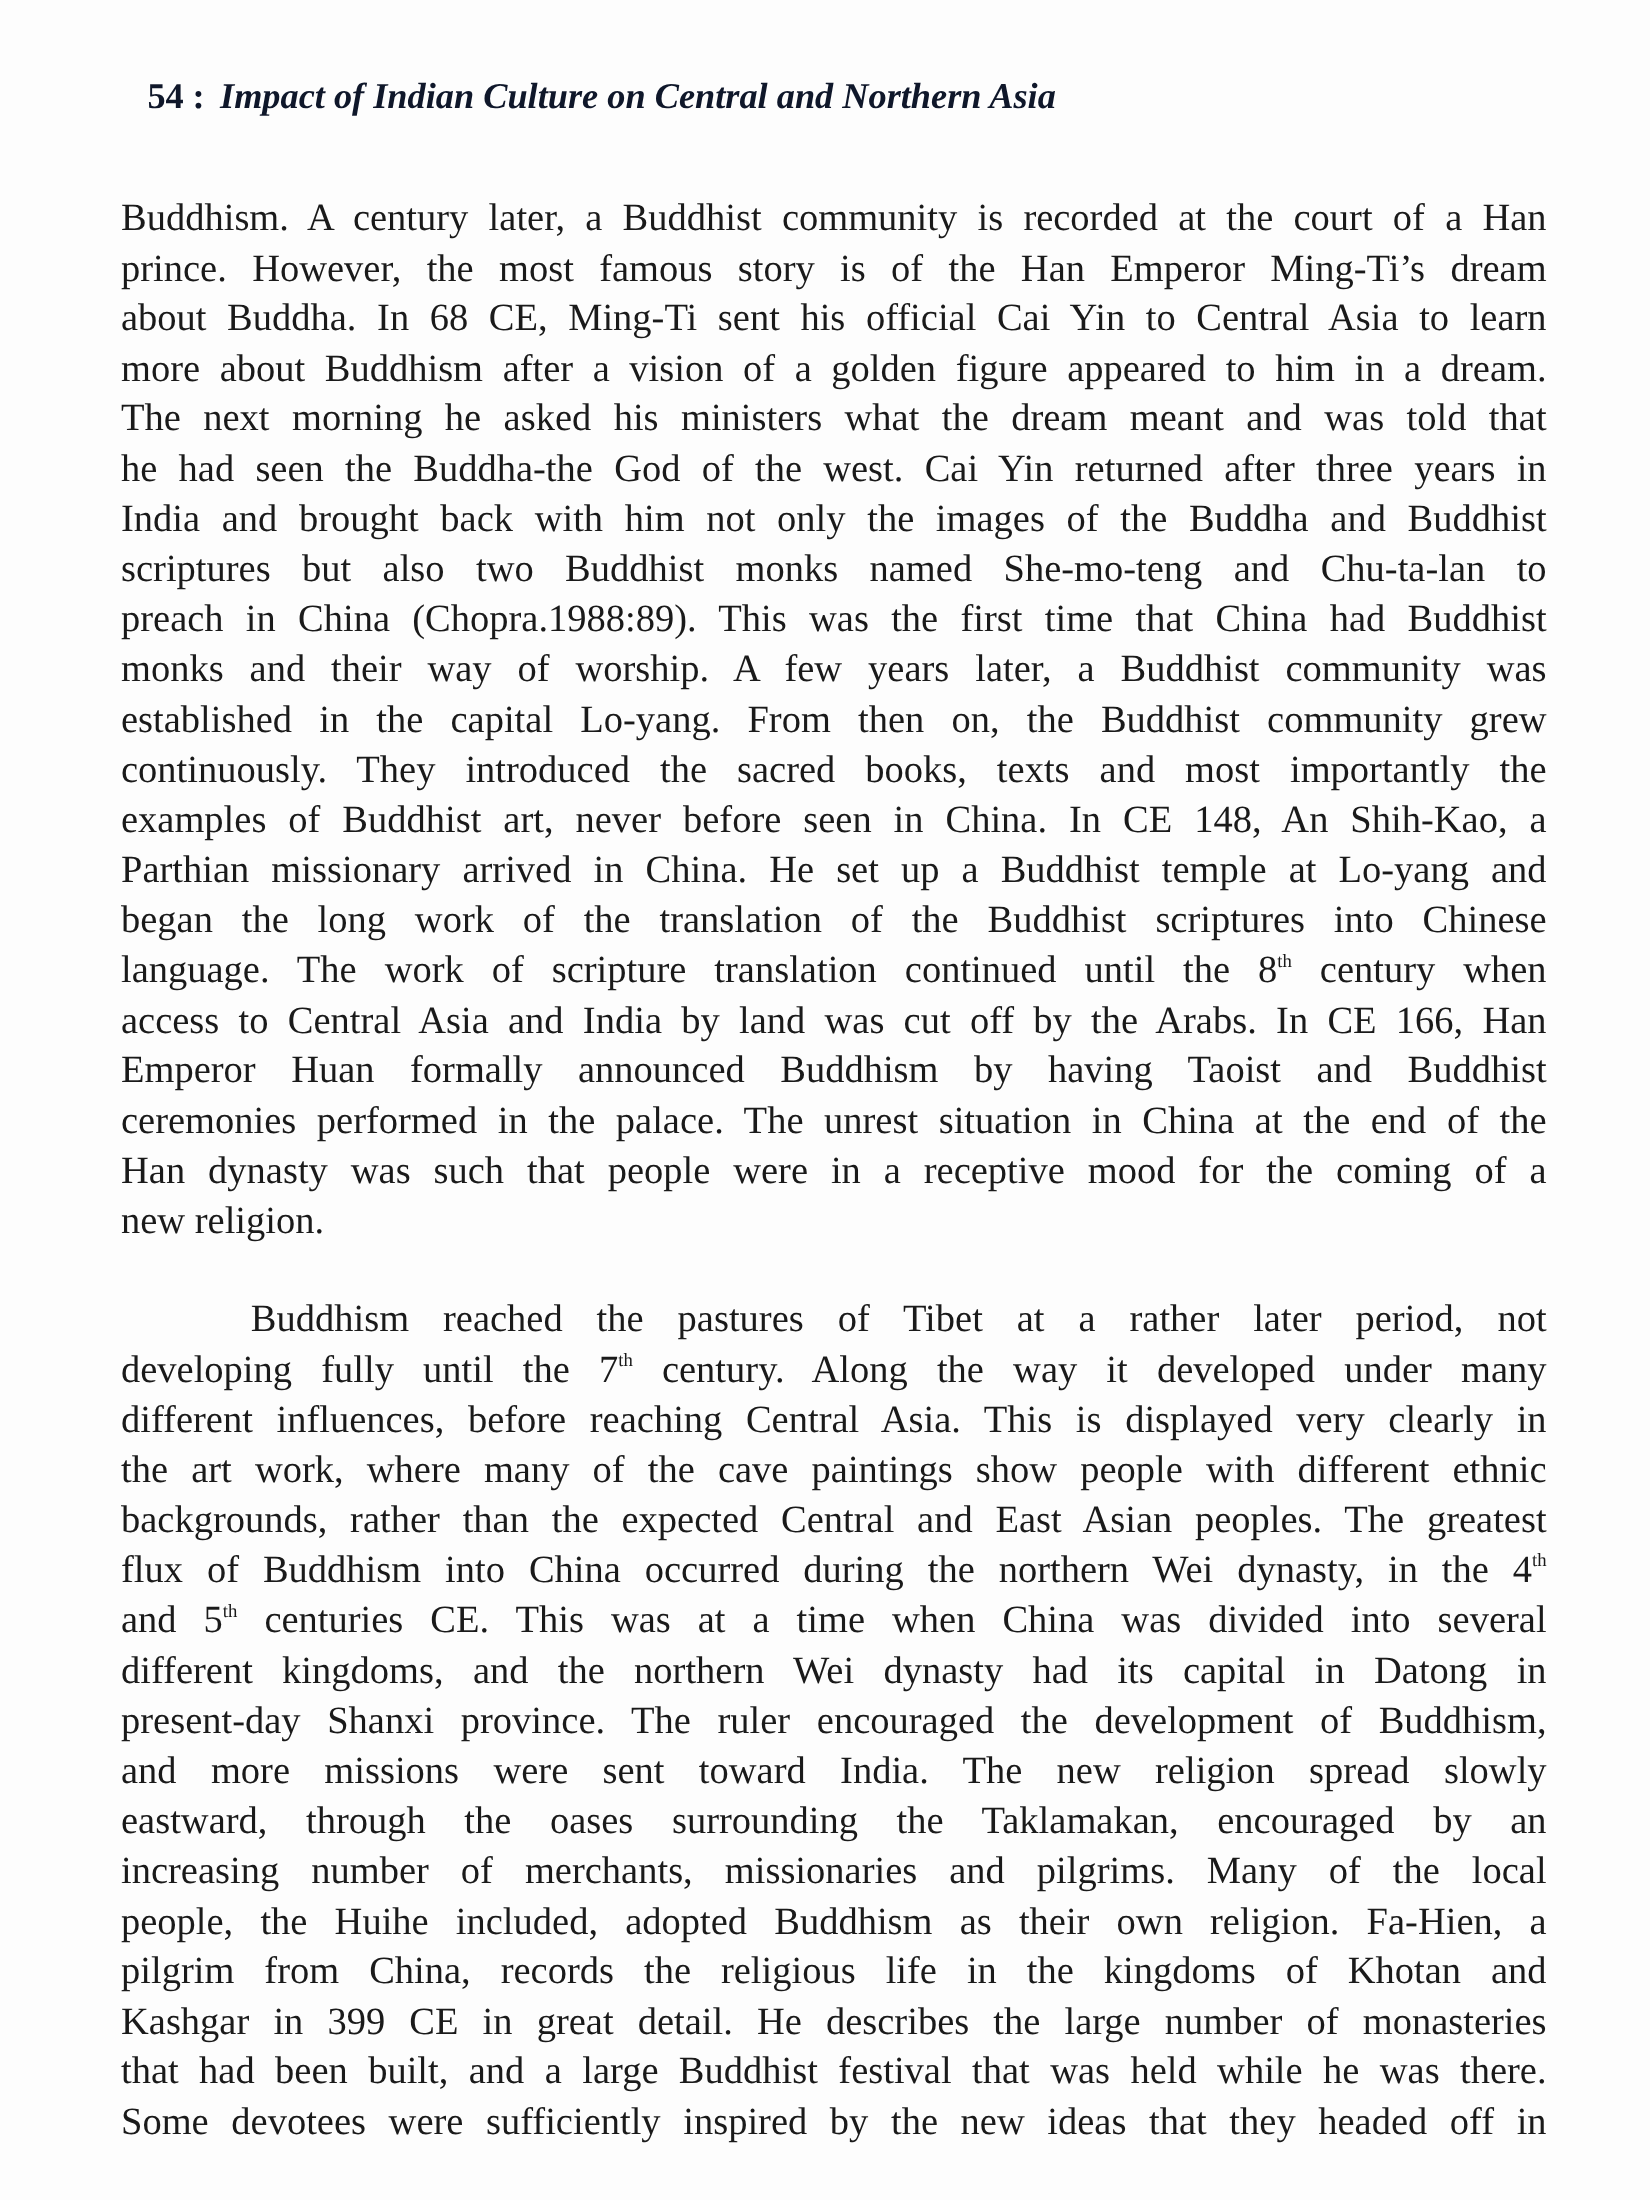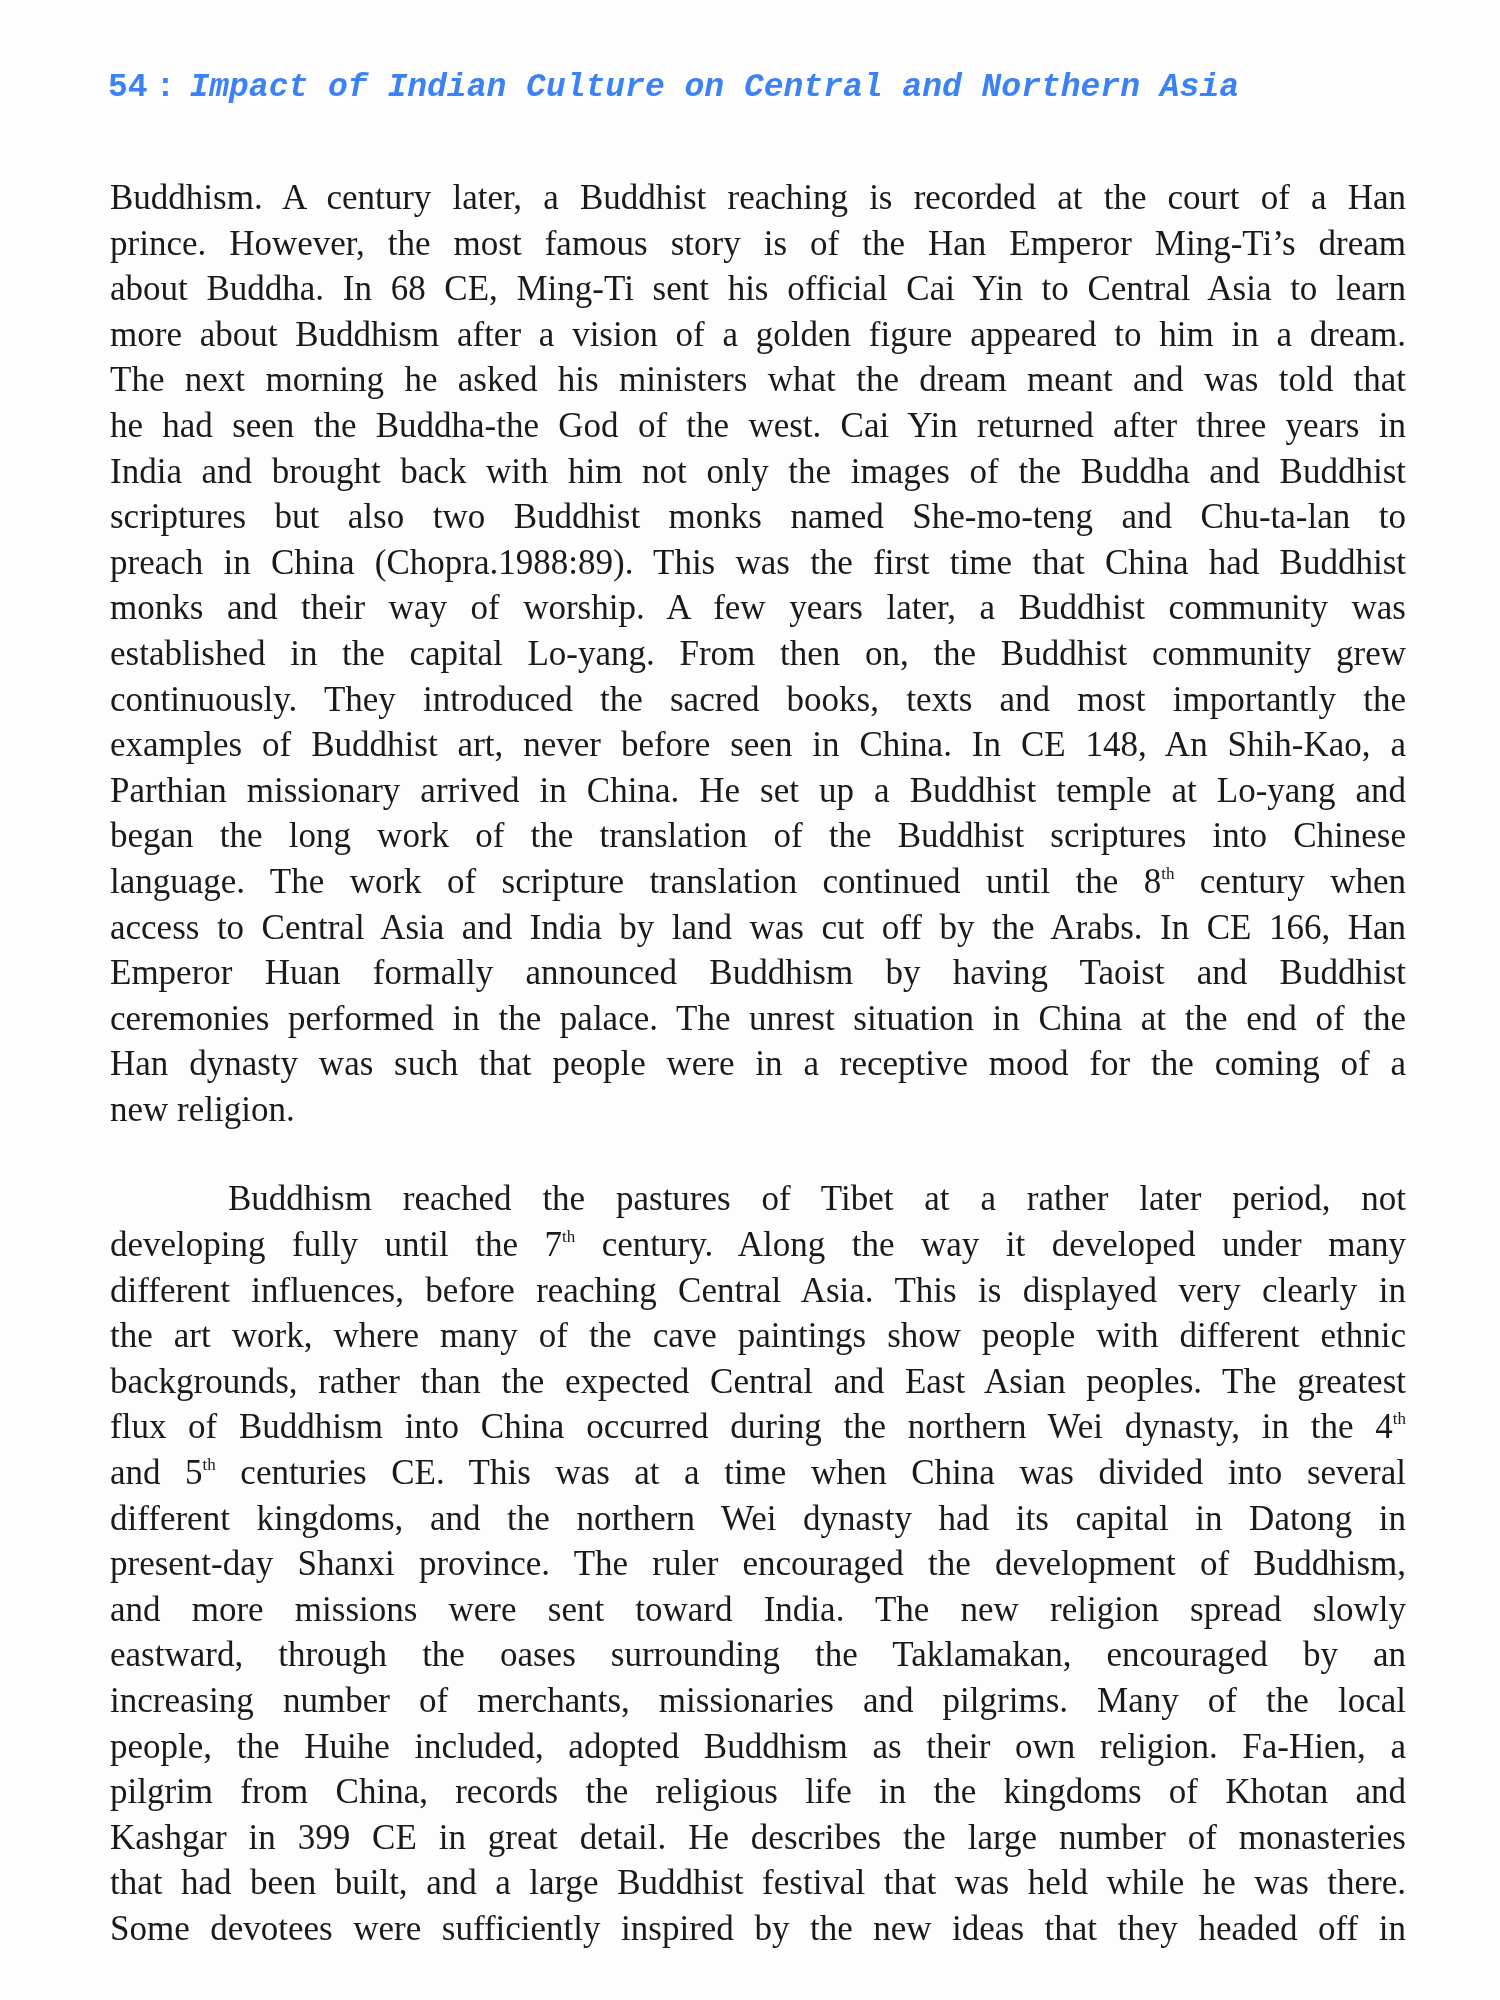--- a/index.html
+++ b/index.html
@@ -1,20 +1,20 @@
 <!DOCTYPE html>
 <html><head>
 <meta charset="utf-8">
 <style>
   html, body { margin: 0; padding: 0; background: #ffffff; }
   body { width: 1500px; height: 2000px; position: relative; overflow: hidden;
          font-family: "Liberation Serif", "DejaVu Serif", serif; color: #1a1a1a; }
   .page { position: absolute; left: 0; top: 0; width: 1500px; height: 2000px; background: #fdfdfd; }
-  .running-head { position: absolute; left: 108px; top: 68px; font-size: 33px; line-height: 40px;
-                  font-weight: bold; white-space: nowrap; color: #3b82f6; font-family: Liberation Mono, monospace; }
+  .running-head { position: absolute; left: 134px; top: 68px; font-size: 33px; line-height: 40px;
+                  font-weight: bold; white-space: nowrap; color: #0f172a; }
   .running-head .num { font-style: normal; }
   .running-head .sep { display: inline-block; margin: 0 14px 0 8px; }
   .running-head .title { font-style: italic; }
   .body { position: absolute; left: 110px; top: 175px; width: 1296px; }
   .para { margin: 0; }
   .para + .para { margin-top: 44px; }
   .line { display: block; height: 45.6px; font-size: 35px; line-height: 45.6px;
           text-align: justify; text-align-last: justify; white-space: nowrap; overflow: visible; }
   .line.last { text-align-last: left; }
   .line.indent { padding-left: 118px; }
@@ -27,21 +27,21 @@
 </head>
 <body>
 
 <div class="page">
   <div class="running-head">
     <span class="num">54</span><span class="sep">:</span><span class="title">Impact of Indian Culture on Central and Northern Asia</span>
   </div>
 
   <div class="body" id="body-text">
       <div class="para">
-        <div class="line"><span class="seg">Buddhism. A century later, a Buddhist reaching is recorded at the court of a Han</span></div>
+        <div class="line"><span class="seg">Buddhism. A century later, a Buddhist community is recorded at the court of a Han</span></div>
         <div class="line"><span class="seg">prince. However, the most famous story is of the Han Emperor Ming-Ti’s dream</span></div>
         <div class="line"><span class="seg">about Buddha. In 68 CE, Ming-Ti sent his official Cai Yin to Central Asia to learn</span></div>
         <div class="line"><span class="seg">more about Buddhism after a vision of a golden figure appeared to him in a dream.</span></div>
         <div class="line"><span class="seg">The next morning he asked his ministers what the dream meant and was told that</span></div>
         <div class="line"><span class="seg">he had seen the Buddha-the God of the west. Cai Yin returned after three years in</span></div>
         <div class="line"><span class="seg">India and brought back with him not only the images of the Buddha and Buddhist</span></div>
         <div class="line"><span class="seg">scriptures but also two Buddhist monks named She-mo-teng and Chu-ta-lan to</span></div>
         <div class="line"><span class="seg">preach in China (Chopra.1988:89). This was the first time that China had Buddhist</span></div>
         <div class="line"><span class="seg">monks and their way of worship. A few years later, a Buddhist community was</span></div>
         <div class="line"><span class="seg">established in the capital Lo-yang. From then on, the Buddhist community grew</span></div>

